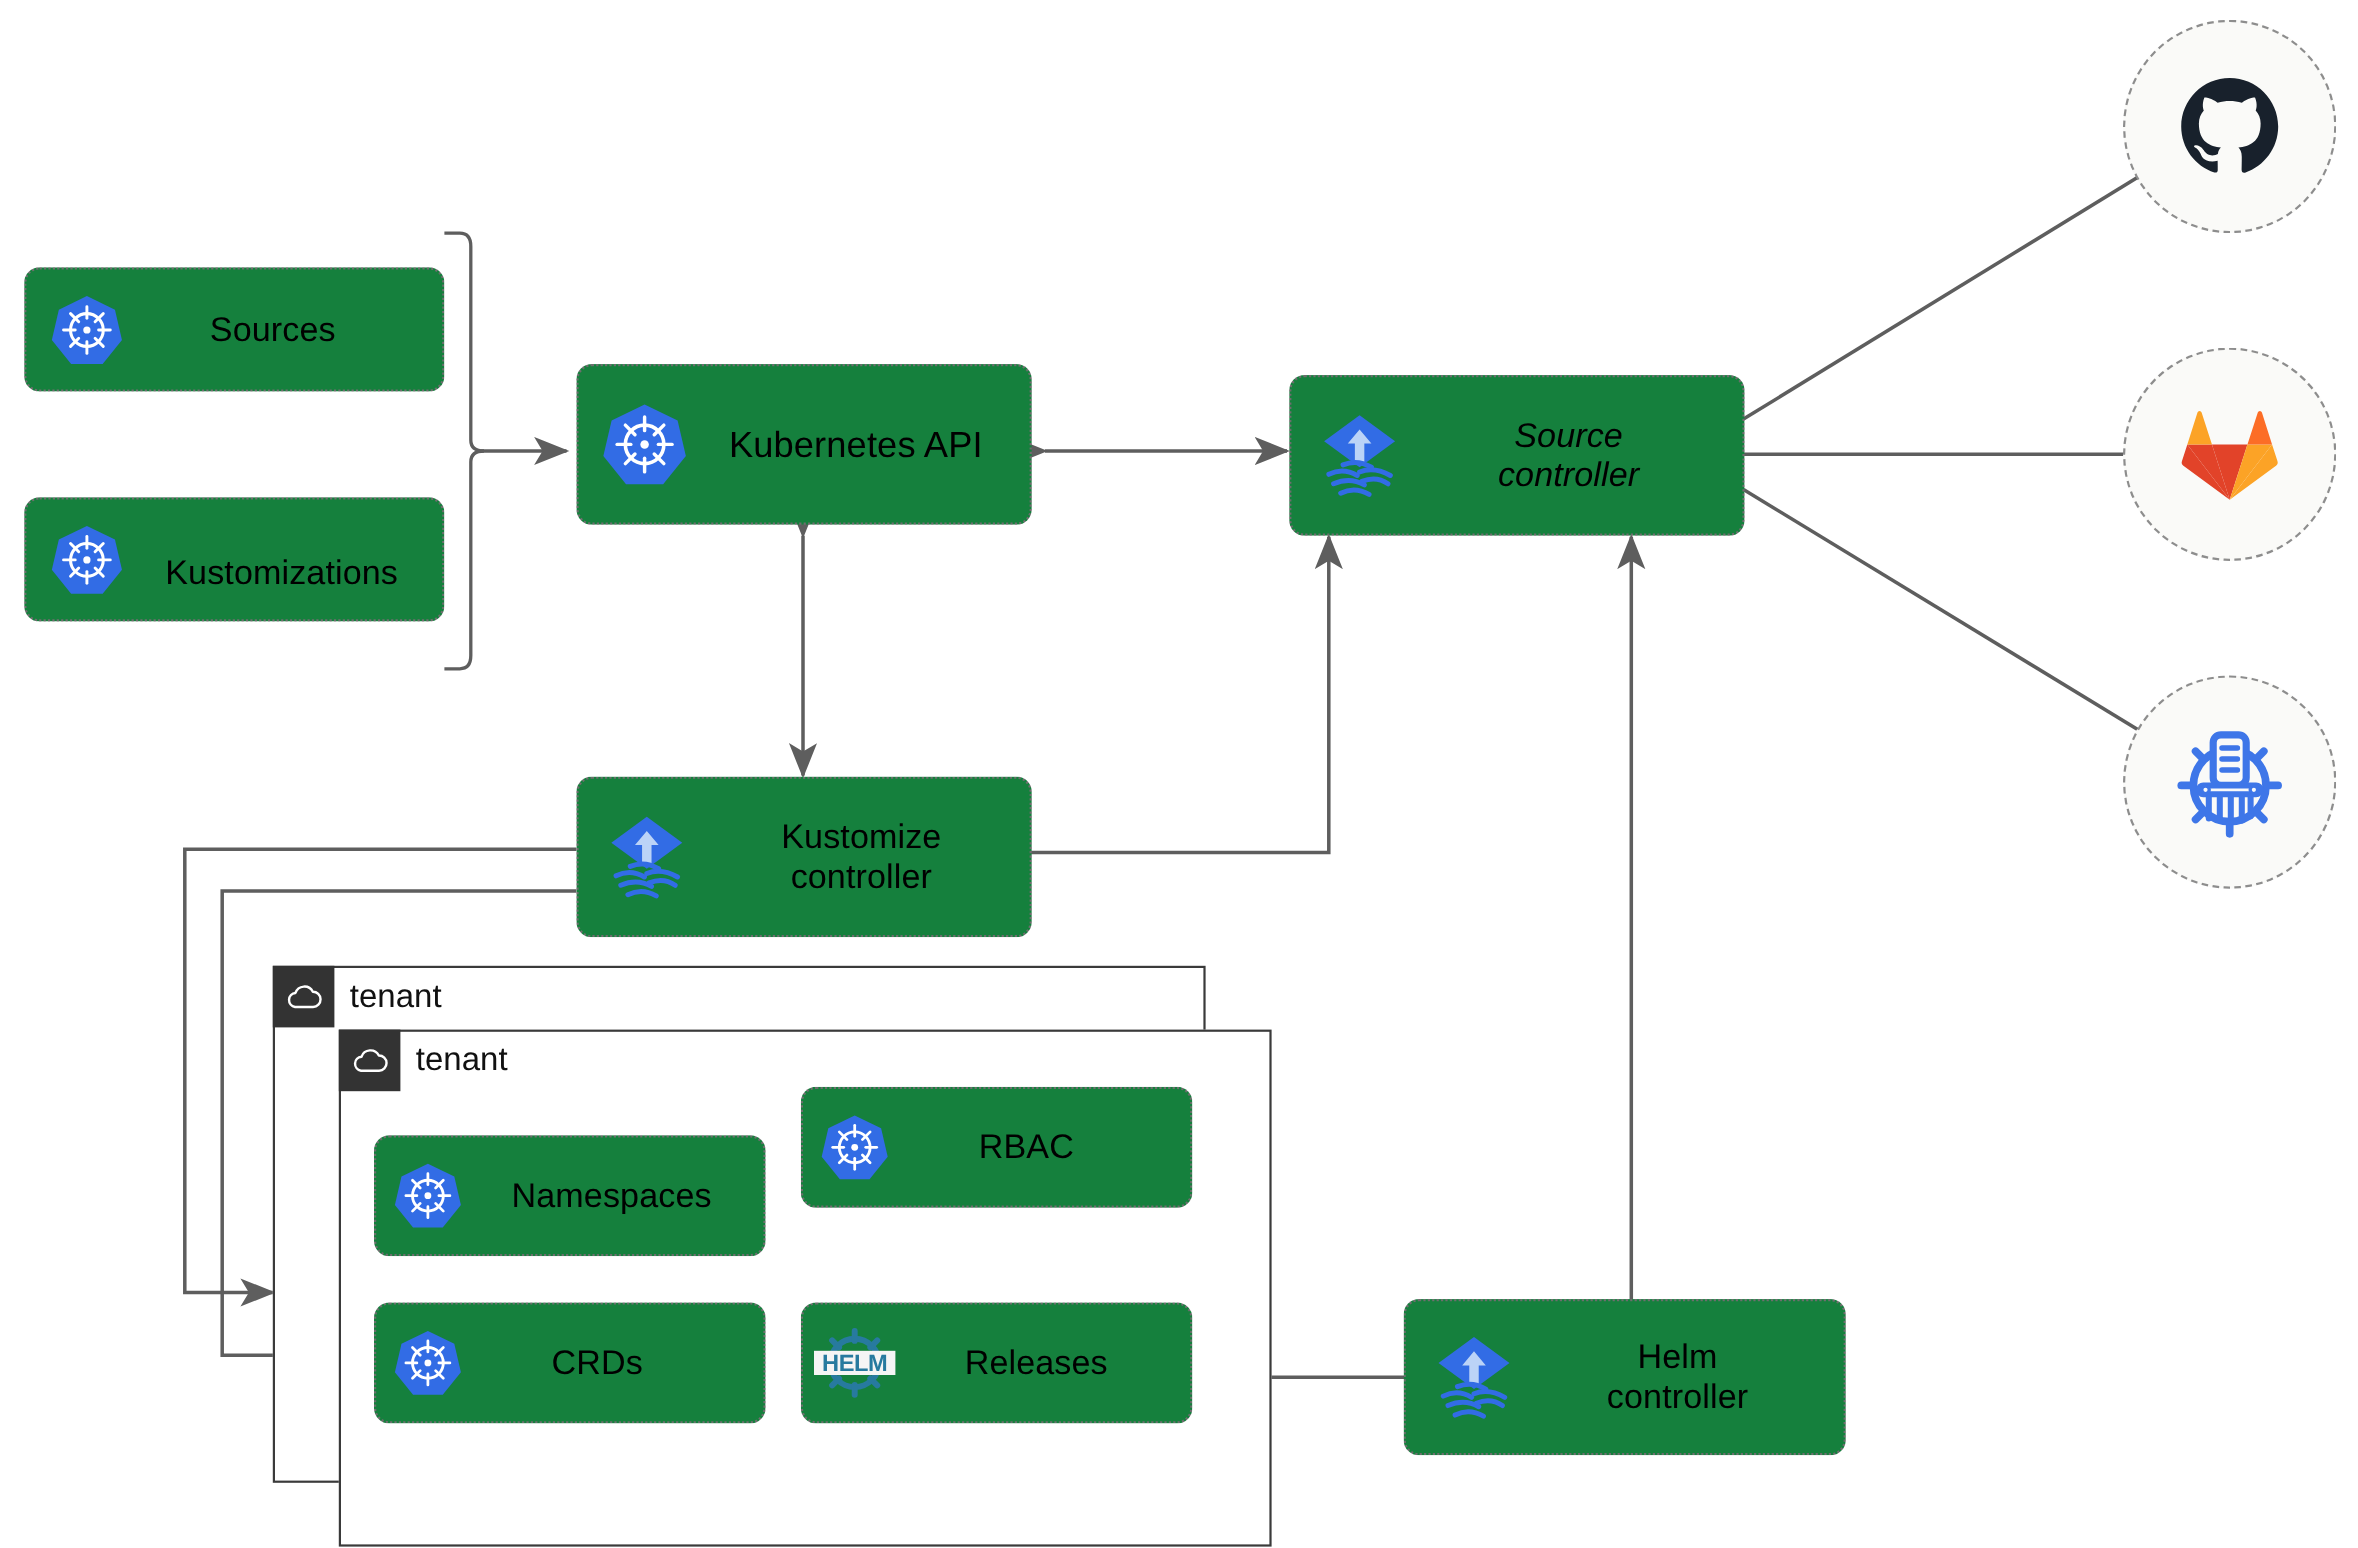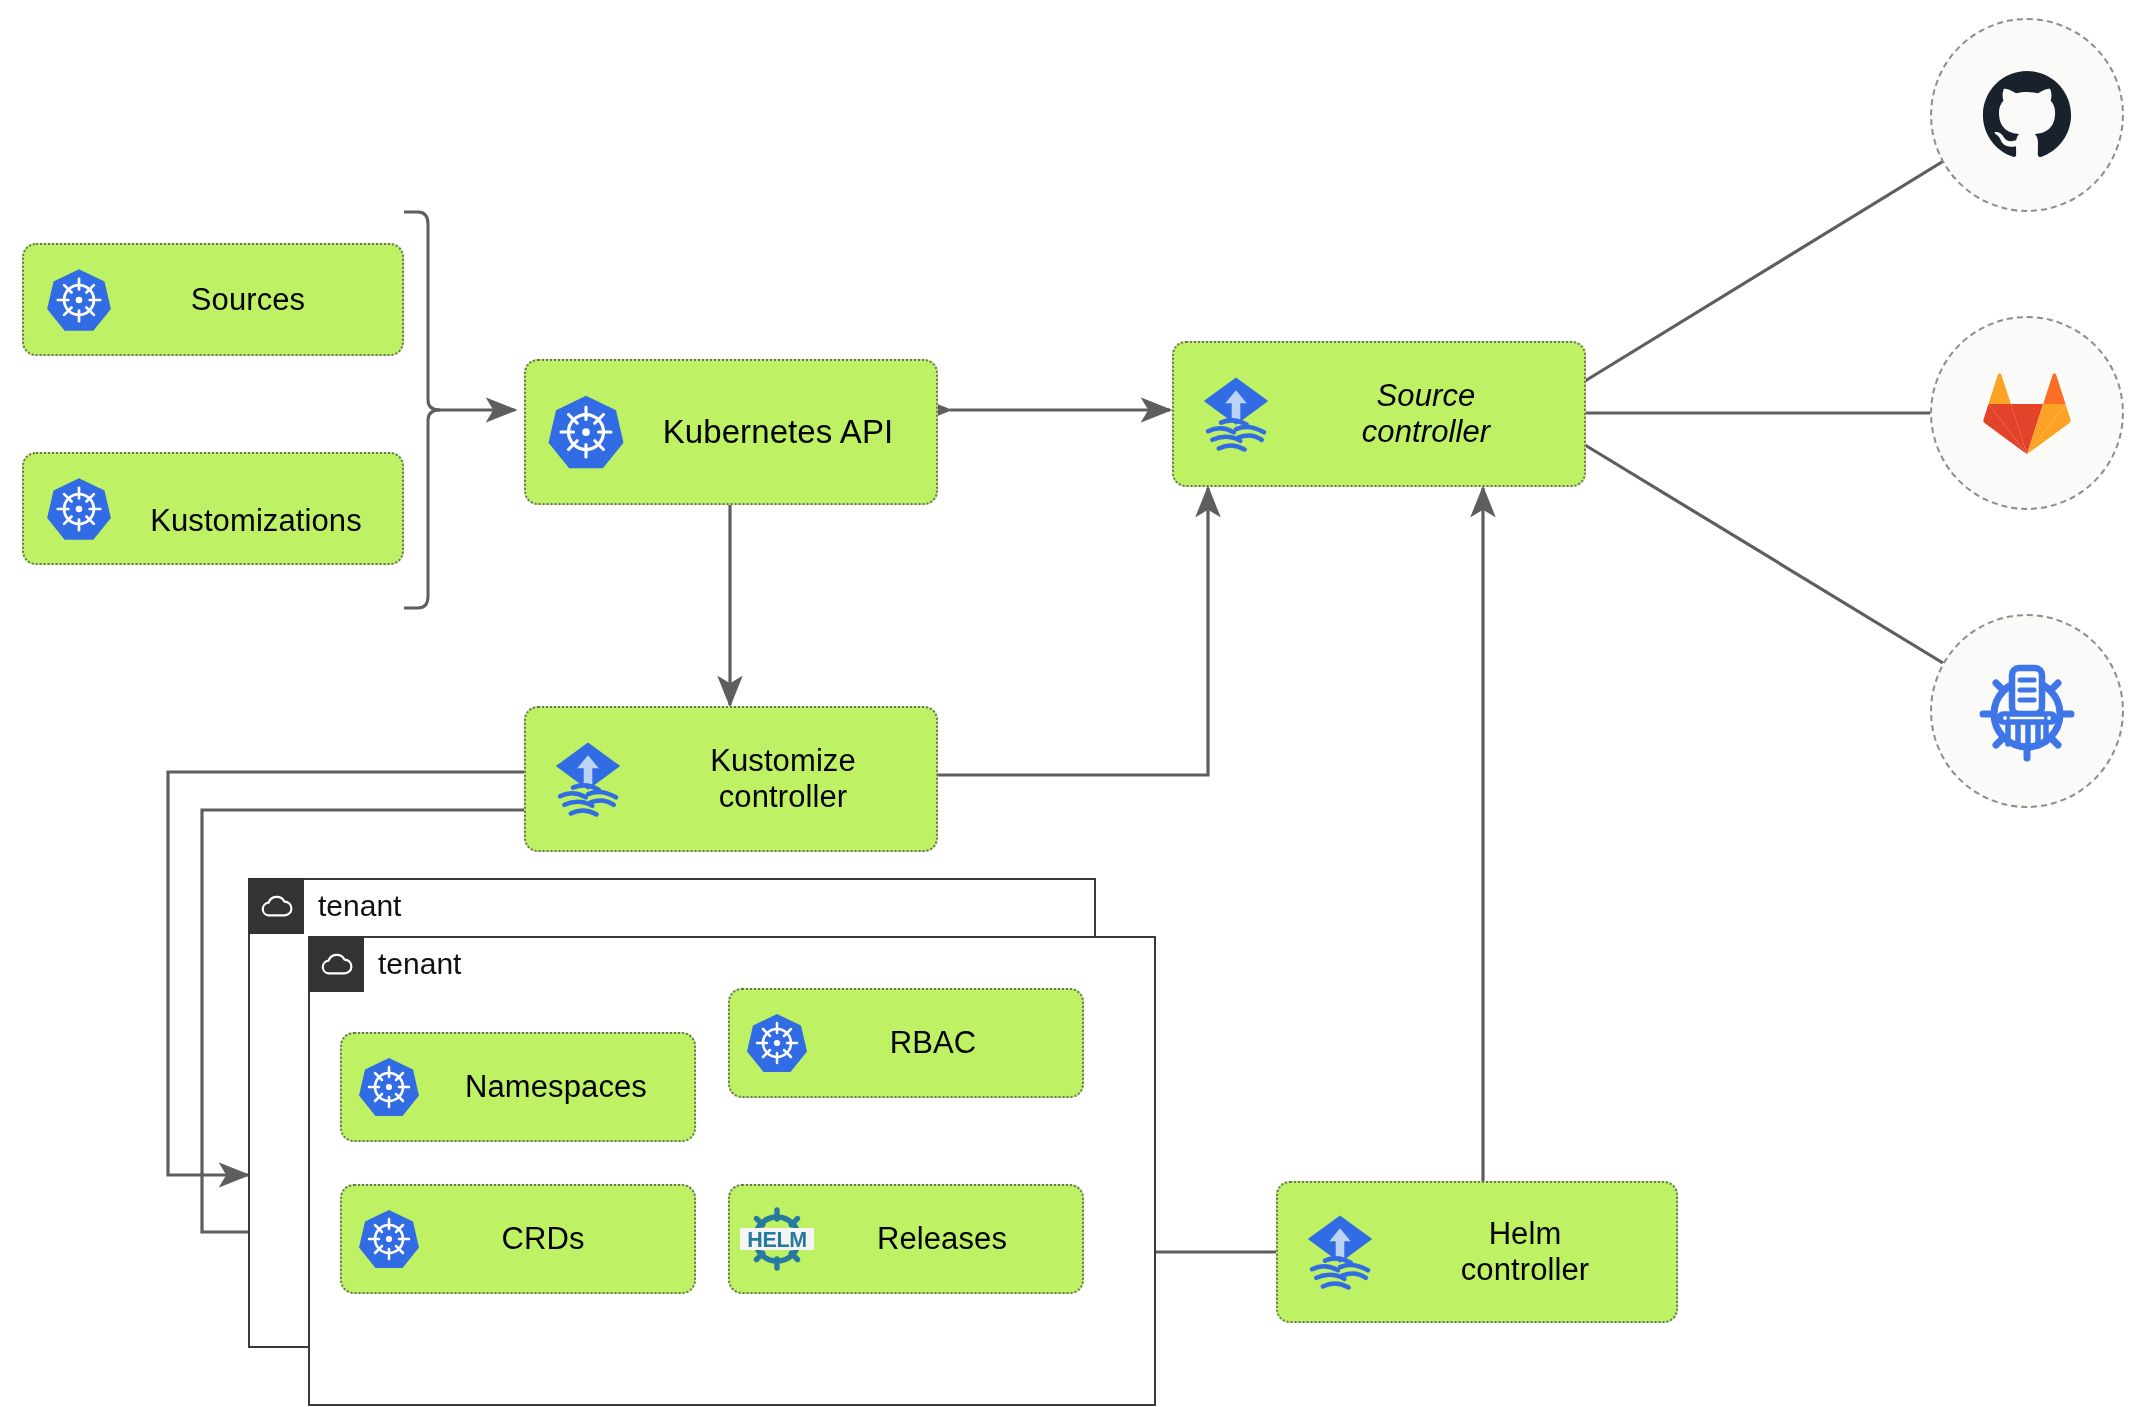--- a/index.html
+++ b/index.html
@@ -3,21 +3,21 @@
 <meta charset="utf-8">
 <style>
   html,body{margin:0;padding:0;background:#ffffff;}
   body{font-family:"Liberation Sans","DejaVu Sans",sans-serif;}
   #stage{position:relative;width:2144px;height:1407px;background:#ffffff;overflow:hidden;}
   #wires{position:absolute;left:0;top:0;width:2144px;height:1407px;}
 
   
   .node{
     position:absolute;
-    background:#bef264;
+    background:#15803d;
     border:2.5px dotted #6e6e6e;
     border-radius:14px;
     display:flex;align-items:center;
     box-sizing:border-box;
   }
   .node .ico{flex:0 0 auto;display:flex;align-items:center;justify-content:center;}
   .node .lbl{
     flex:1 1 auto;text-align:center;color:#000;
     font-size:31px;line-height:1.16;letter-spacing:.1px;white-space:pre-line;
   }
@@ -154,21 +154,21 @@
             <line x1="46" y1="18" x2="39" y2="25"></line>
               <line x1="25" y1="39" x2="18" y2="46"></line>
           </g>
           <circle cx="32" cy="32" r="14" fill="none" stroke="#ffffff" stroke-width="2.6"></circle>
         </g>
       </svg>
     </span>
     <span class="lbl" style="padding-right:24px;margin-top:25px;">Kustomizations</span>
   </div>
 
-  <div class="node" style="left:524px;top:359px;width:414px;height:146px;">
+  <div class="node" style="left:524px;top:331px;width:414px;height:146px;">
     <span class="ico" style="width:120px;">
       <svg width="80" height="80" viewBox="0 0 64 64">
         <path d="M32 3 L56 14.6 L62 40.5 L45.5 61 L18.5 61 L2 40.5 L8 14.6 Z" fill="#326CE5"></path>
         <g fill="#ffffff">
           <circle cx="32" cy="32" r="3.1"></circle>
           <g stroke="#ffffff" stroke-width="2.5" stroke-linecap="round">
             <line x1="32" y1="12" x2="32" y2="22"></line>
               <line x1="32" y1="42" x2="32" y2="52"></line>
             <line x1="12" y1="32" x2="22" y2="32"></line>
               <line x1="42" y1="32" x2="52" y2="32"></line>

